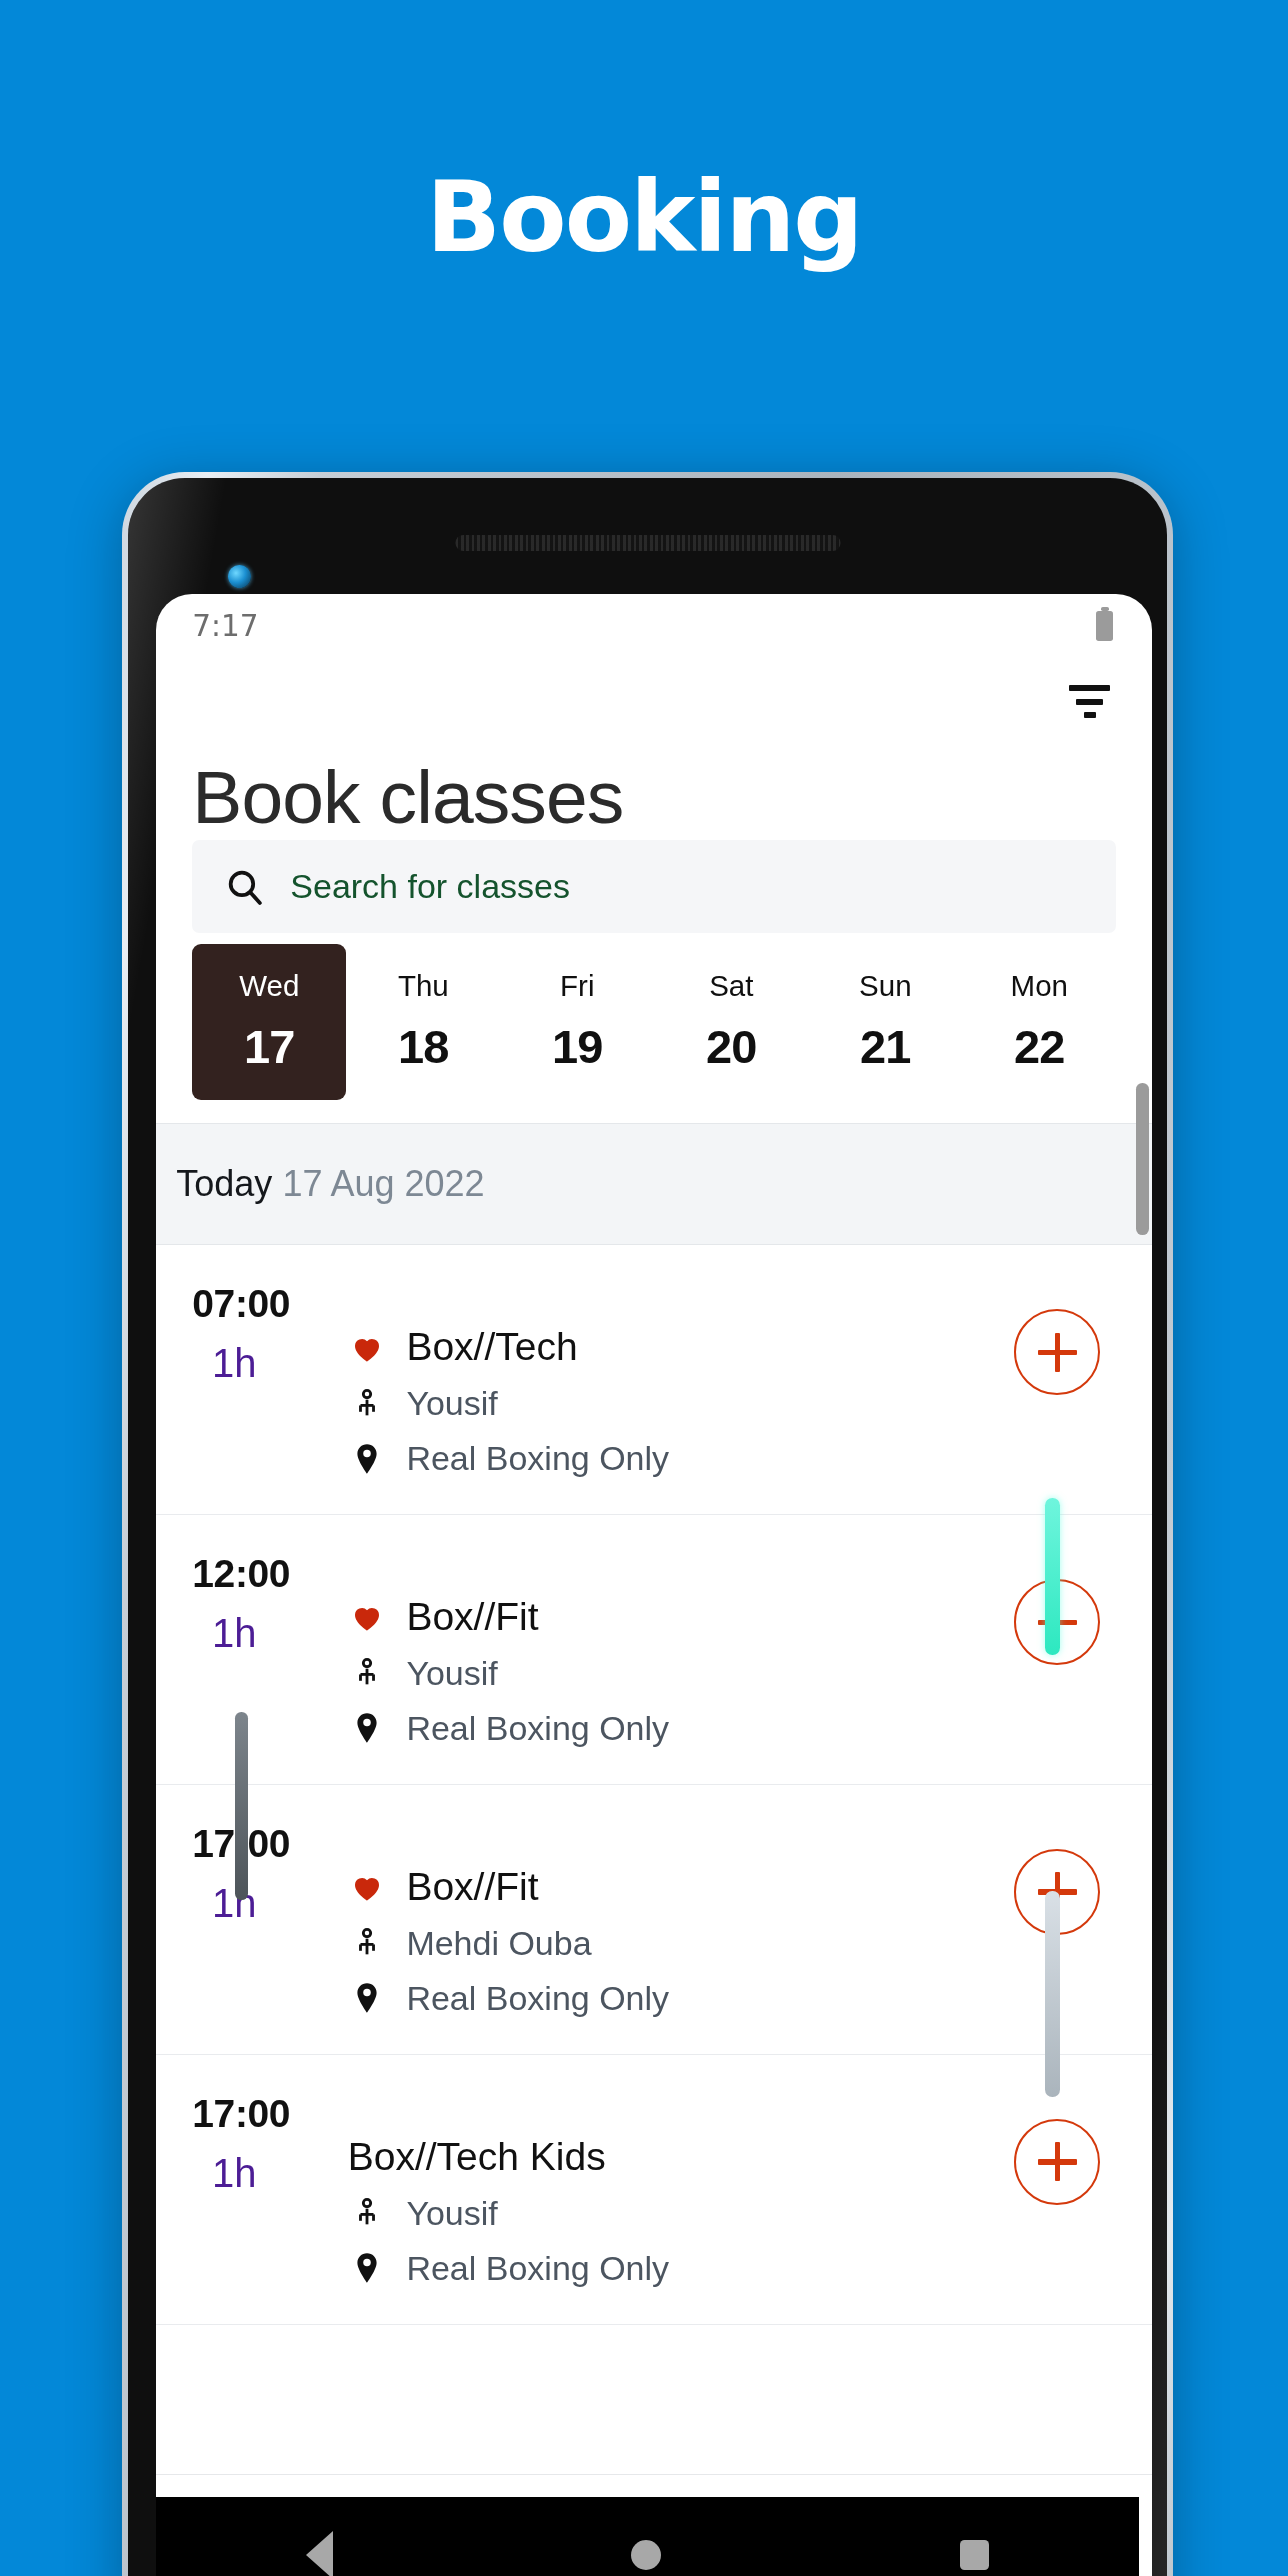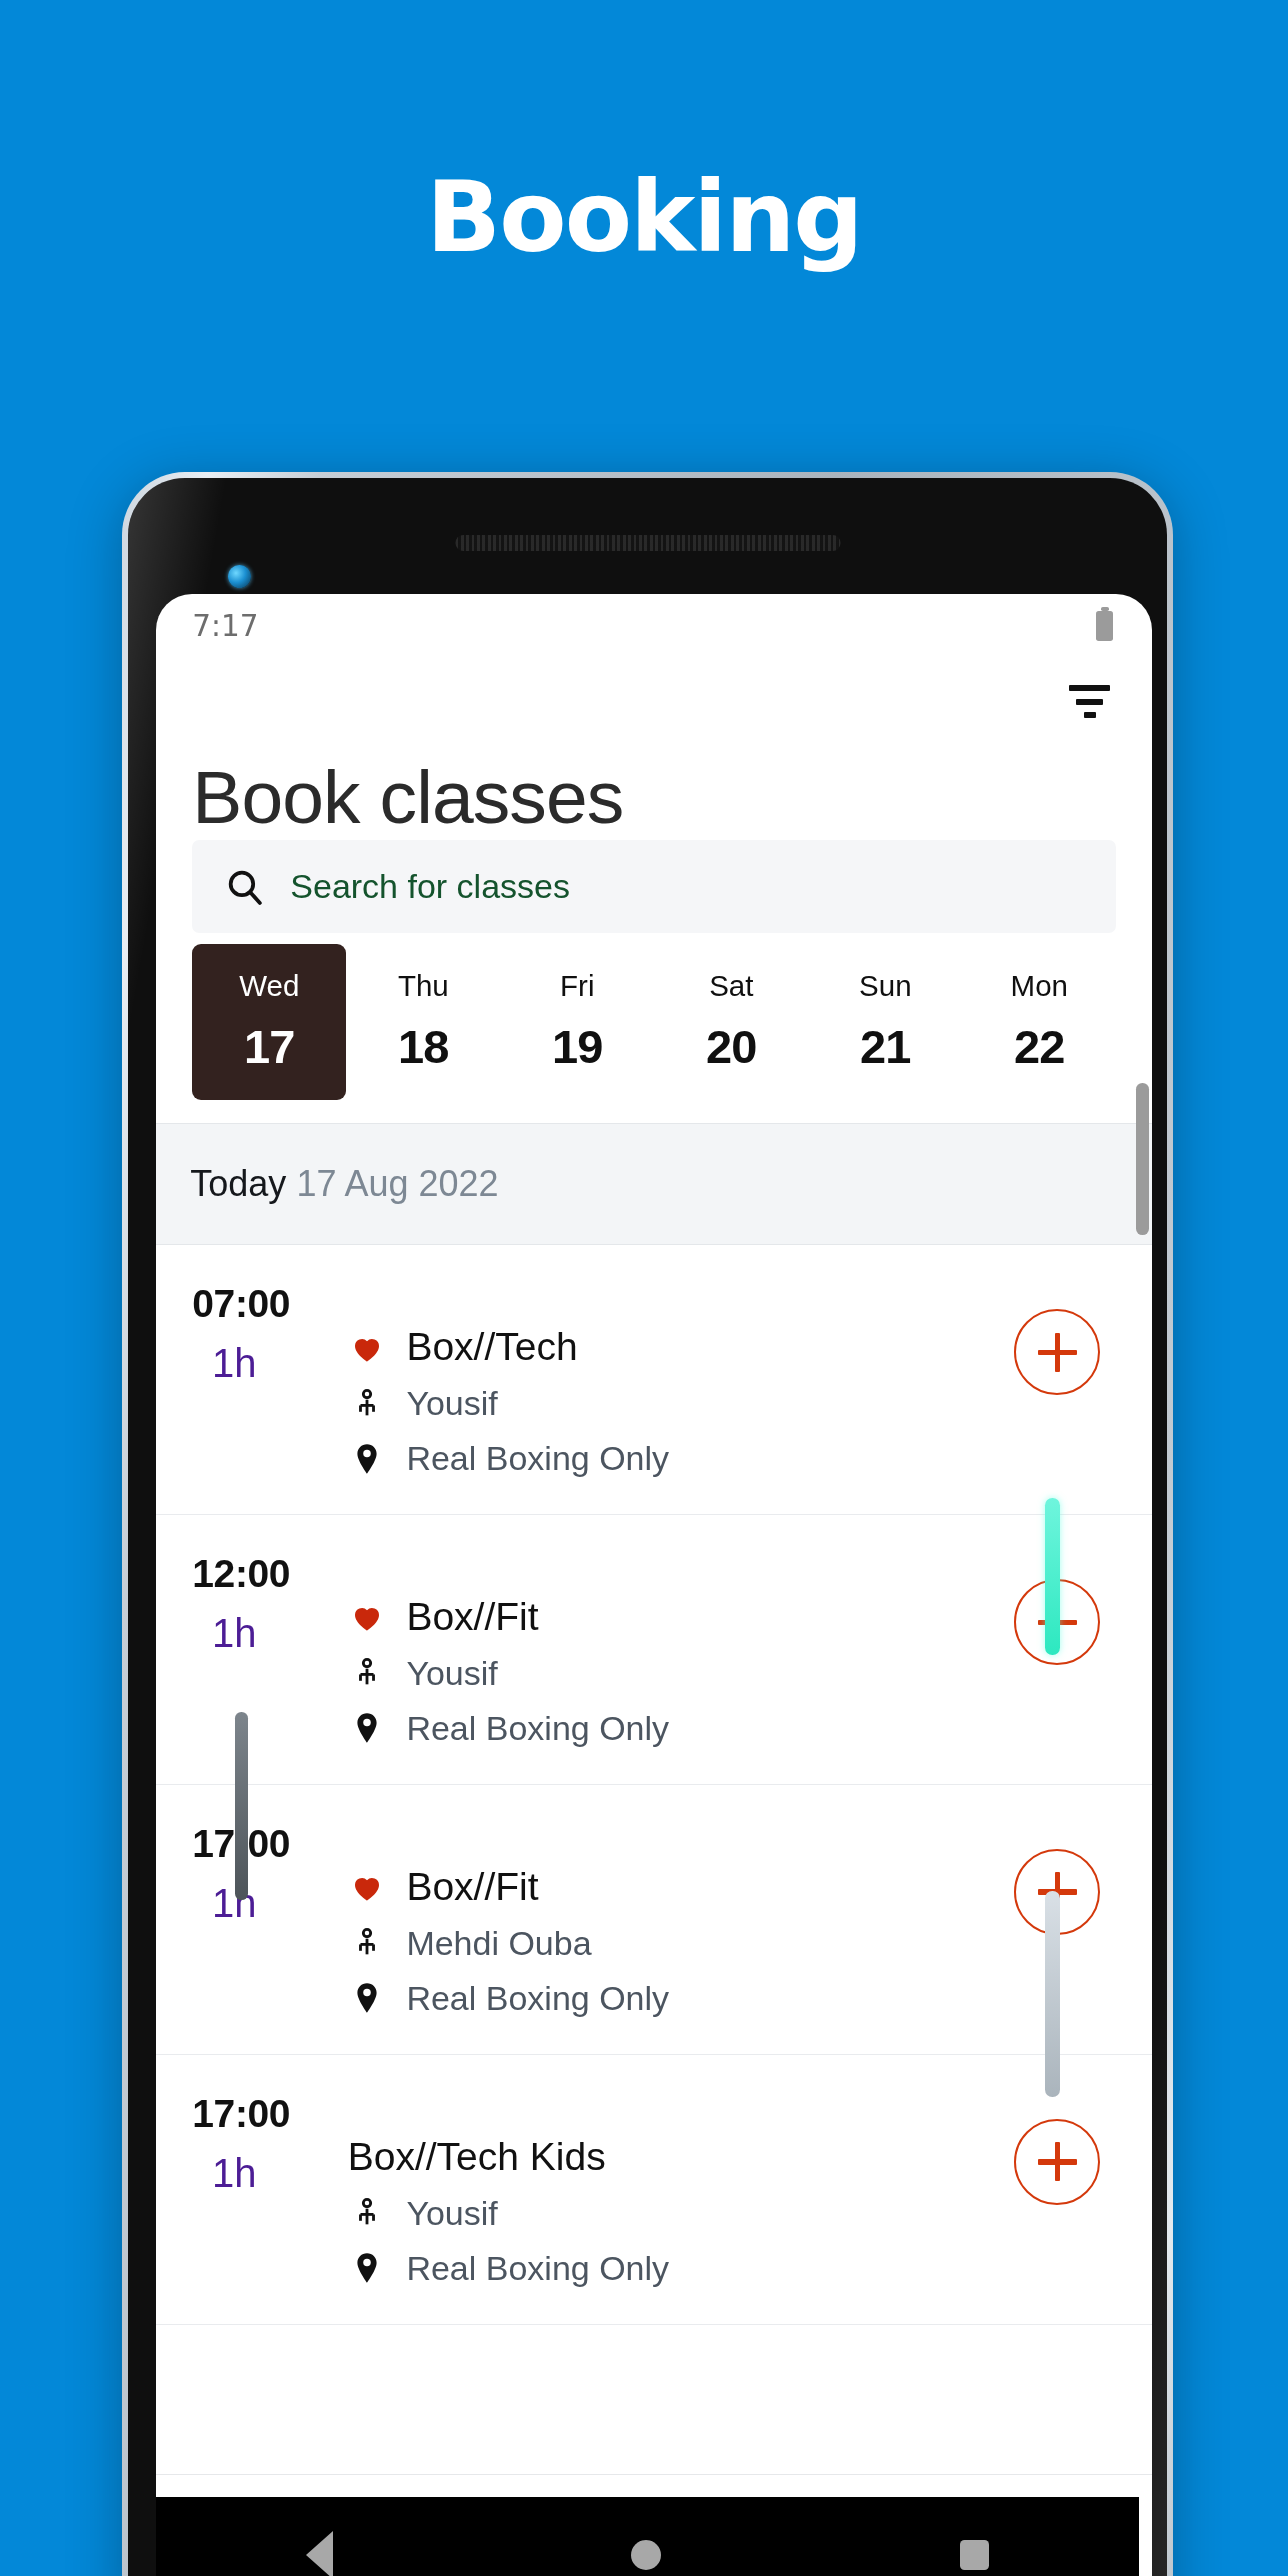--- a/index.html
+++ b/index.html
@@ -192,21 +192,21 @@
   }
   .daycell.active { background: #33221f; color: #ffffff; }
   .dow { font-size: 29.5px; line-height: 1; margin-bottom: 23px; font-weight: 400; }
   .dnum { font-size: 47px; line-height: 1; font-weight: 700; letter-spacing: -0.9px; }
 
   
   .today-bar {
     background: #f3f5f7;
     border-top: 0.9px solid #e4e7ea;
     border-bottom: 0.9px solid #e4e7ea;
-    padding: 39px 34px;
+    padding: 39px 20px;
     font-size: 36px;
     position: relative;
   }
   .today-bar .lbl { color: #15181c; font-weight: 400; }
   .today-bar .dt { color: #7d8894; }
   .scroll-thumb {
     position: absolute;
     right: 3.6px; top: -41px;
     width: 12.5px; height: 152px;
     border-radius: 6.3px;

